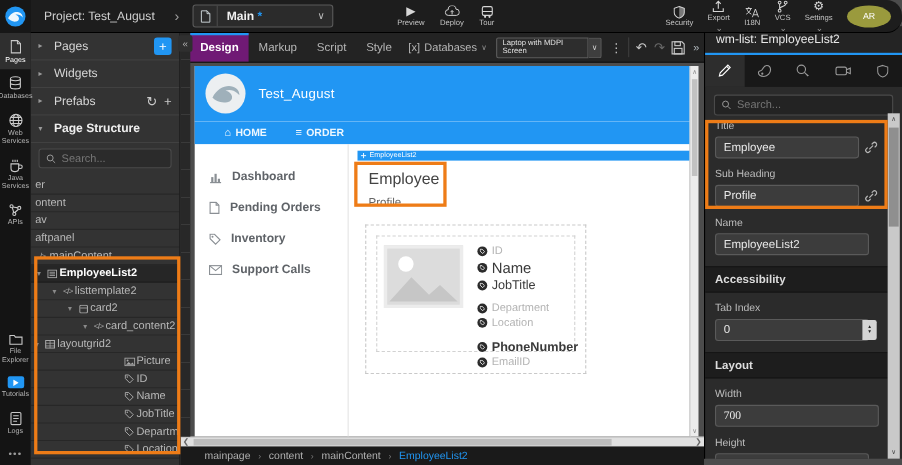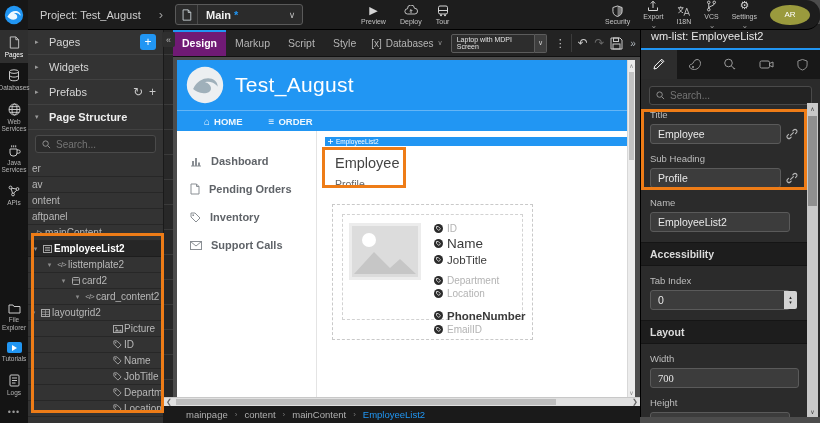--- a/index.html
+++ b/index.html
@@ -86,21 +86,21 @@
   .undo { width:18px; font-size:12px; }
   .redo { width:18px; font-size:12px; color:#6a6a6a; }
   .savei { width:20px; }
   .expand { margin-left:auto; width:15px; color:#aeb6bb; font-size:10px; }
   .tb-sep { width:1px; background:#3c3c3c; margin:4px 3px; }
 
   
   .canvas { position:absolute; left:173px; top:57px; width:467px; height:340px; background:#4c4c4c; overflow:hidden; }
   .page { position:absolute; left:4px; top:3px; width:450px; height:337px; background:#fff; }
   .page-header { height:50px; background:var(--accent); display:flex; align-items:center; gap:11px; padding-left:9px; }
-  .app-title { color:#fff; font-size:21px; letter-spacing:.3px; }
+  .app-title { color:#fff; font-size:12px; letter-spacing:.3px; }
   .page-nav { height:21px; background:var(--accent); border-top:1px solid rgba(255,255,255,.3);
               display:flex; align-items:center; gap:26px; padding-left:27px; }
   .nav-item { display:flex; align-items:center; gap:4px; color:rgba(255,255,255,.92); font-size:9.5px; font-weight:bold; cursor:pointer; }
   .nav-item .ic { font-size:10px; font-weight:normal; }
   .page-body { display:flex; height:266px; }
   .pmenu { width:140px; border-right:1px solid #e4e4e4; padding-top:16px; }
   .pm-item { display:flex; align-items:center; gap:9px; padding:8px 0 8px 13px; color:#5f6368; font-size:11px;
              font-weight:bold; cursor:pointer; }
   .pm-item .ic { color:#8a8f94; display:flex; }
   .pcontent { flex:1; padding:6px 0 0 8px; }
@@ -379,24 +379,24 @@
           <circle cx="4" cy="4" r="3" fill="none" stroke="#9a9a9a"></circle>
           <path d="M6.3 6.3L9 9" stroke="#9a9a9a"></path>
         </svg>
       <input type="text" placeholder="Search..." style="">
     </div>
     <div class="tree">
       <div class="trow" style="padding-left:4px">
           <span>er</span>
         </div>
       <div class="trow" style="padding-left:4px">
+          <span>ontent</span>
+        </div>
+      <div class="trow" style="padding-left:4px">
           <span>av</span>
-        </div>
-      <div class="trow" style="padding-left:4px">
-          <span>ontent</span>
         </div>
       <div class="trow" style="padding-left:4px">
           <span>aftpanel</span>
         </div>
       <div class="trow" style="padding-left:4px">
         <span class="ti code-ic">/&gt;</span>
         <span>mainContent</span>
       </div>
       <div class="trow sel" style="padding-left:2px">
         <span class="arr down"></span>

